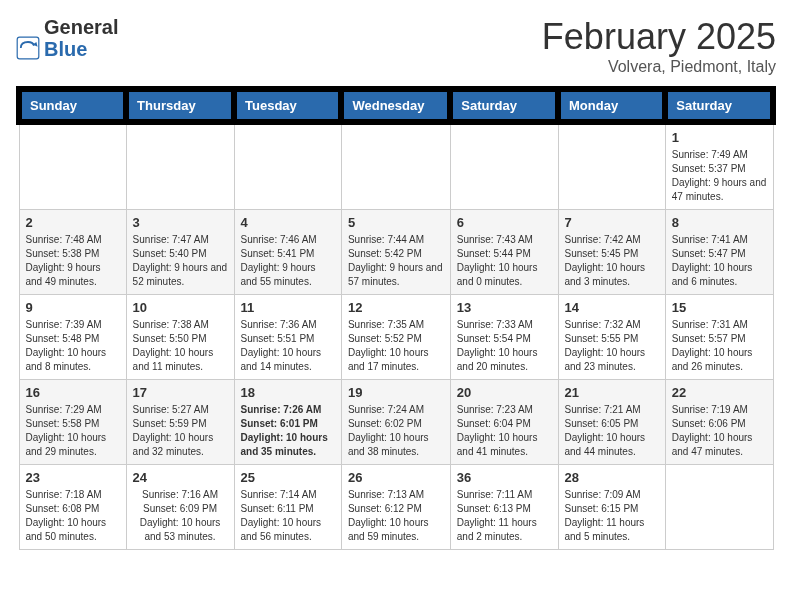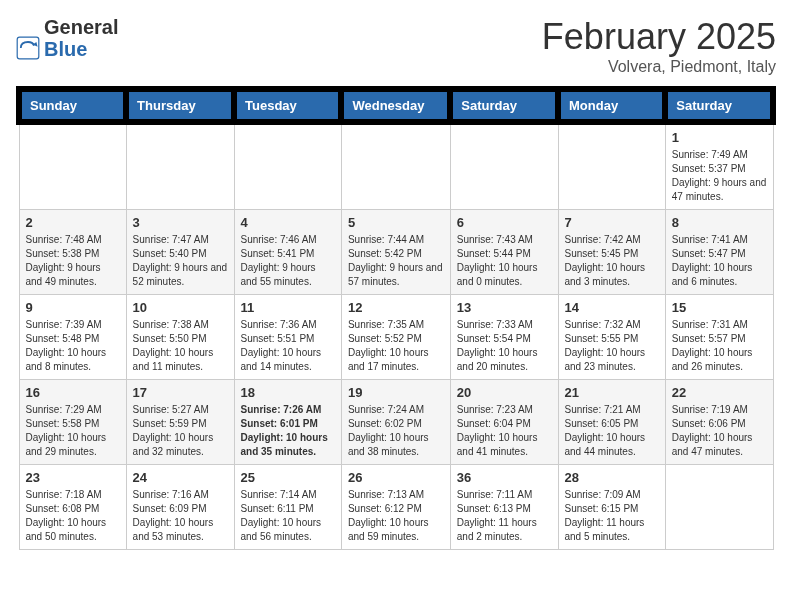--- a/index.html
+++ b/index.html
@@ -266,21 +266,21 @@
       </tr>
       <tr>
         <td>
           <div class="day-num">23</div>
           <div class="day-info" style="white-space: pre-line;">Sunrise: 7:18 AM
 Sunset: 6:08 PM
 Daylight: 10 hours and 50 minutes.</div>
         </td>
         <td>
           <div class="day-num">24</div>
-          <div class="day-info" style="white-space: pre-line;">Sunrise: 7:16 AM
+          <div class="day-info" style="white-space: pre-line; text-align: center;">Sunrise: 7:16 AM
 Sunset: 6:09 PM
 Daylight: 10 hours and 53 minutes.</div>
         </td>
         <td>
           <div class="day-num">25</div>
           <div class="day-info" style="white-space: pre-line;">Sunrise: 7:14 AM
 Sunset: 6:11 PM
 Daylight: 10 hours and 56 minutes.</div>
         </td>
         <td>

